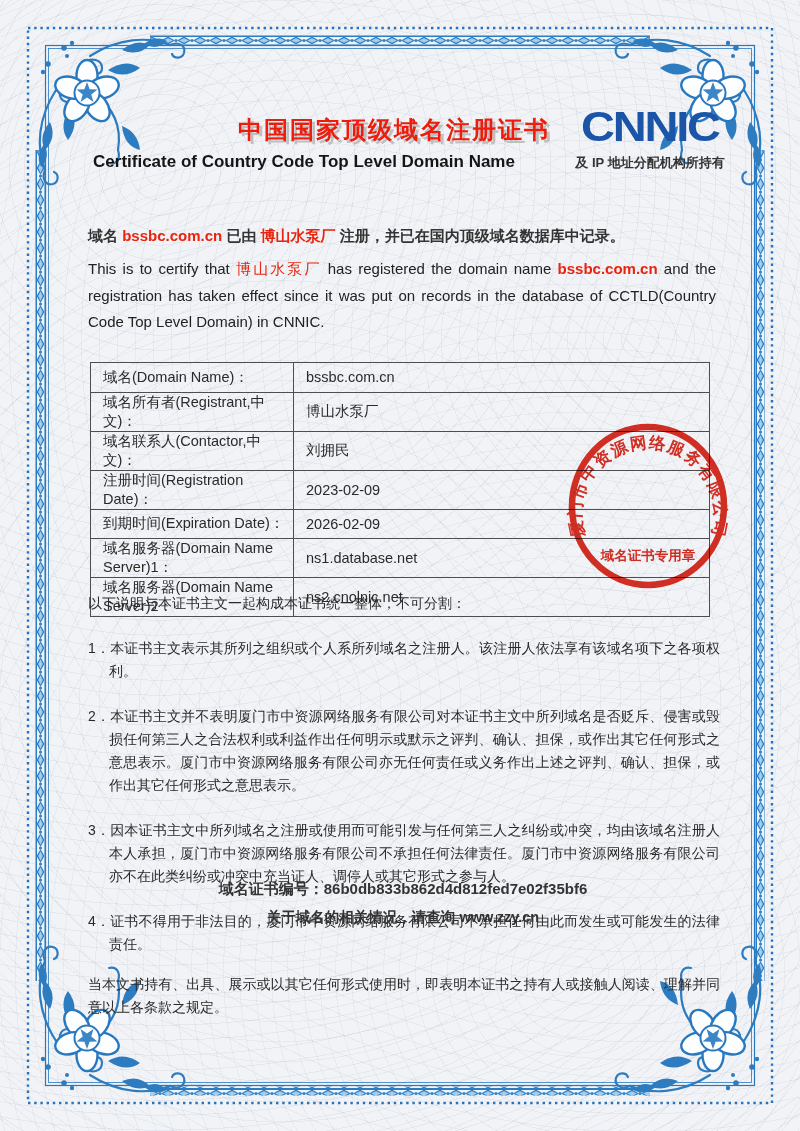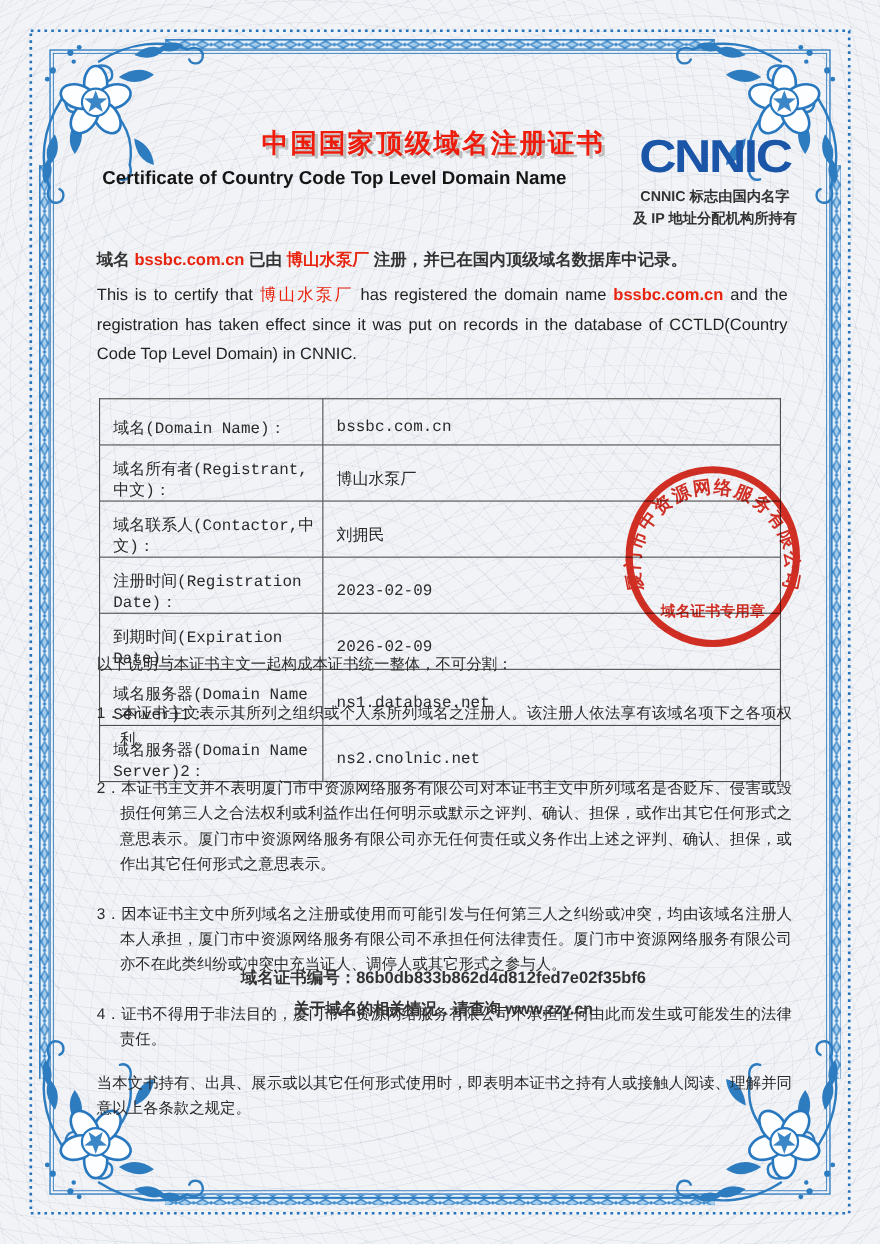--- a/index.html
+++ b/index.html
@@ -11,30 +11,30 @@
       repeating-radial-gradient(circle at 20% 15%, rgba(160,172,192,.16) 0 1px, transparent 1px 15px),
       repeating-radial-gradient(circle at 80% 30%, rgba(160,172,192,.14) 0 1px, transparent 1px 18px),
       repeating-radial-gradient(circle at 35% 62%, rgba(160,172,192,.14) 0 1px, transparent 1px 20px),
       repeating-radial-gradient(circle at 72% 86%, rgba(160,172,192,.13) 0 1px, transparent 1px 16px);
   }
   .frame{position:absolute;left:0;top:0;z-index:1;pointer-events:none;}
   .title-block{position:absolute;left:58px;top:114px;width:492px;text-align:center;z-index:2;}
   .title-cn{font-size:24px;font-weight:800;color:#ed1c0c;letter-spacing:2px;
     text-shadow:3px 3px 0 #bfbfbf;white-space:nowrap;text-align:right;}
   .title-en{font-size:17px;font-weight:bold;color:#151515;margin-top:6px;white-space:nowrap;}
-  .logo-block{position:absolute;left:538px;top:104px;width:224px;text-align:center;z-index:2;margin-top:15px;}
+  .logo-block{position:absolute;left:538px;top:104px;width:224px;text-align:center;z-index:2;}
   .logo-caption{font-size:13px;color:#333;line-height:17.5px;margin-top:2px;font-weight:bold;}
   .intro{position:absolute;left:88px;top:227px;width:628px;z-index:2;color:#222;}
   .intro-cn{font-size:15px;font-weight:bold;color:#333;}
   .intro-en{font-size:15px;line-height:26.5px;margin-top:10px;text-align:justify;color:#222;}
   .red{color:#e8240e;}
   .red-bold{color:#e8240e;font-weight:bold;}
   .cert-table{position:absolute;left:90px;top:362px;width:620px;border-collapse:collapse;z-index:2;}
   .cert-table td{border:1px solid #4e4e4e;height:28.5px;font-size:14.5px;color:#2a2a2a;
-    padding:12px 0 0 12px;vertical-align:middle;background:transparent;font-family:Liberation Mono, monospace;}
+    padding:0 0 0 12px;vertical-align:middle;background:transparent;}
   .cert-table td.lbl{width:190px;}
   .stamp{position:absolute;left:560px;top:416px;z-index:3;opacity:.93;mix-blend-mode:multiply;}
   .legal{position:absolute;left:88px;top:592px;width:632px;z-index:2;font-size:14px;
     color:#2a2a2a;line-height:23px;}
   .legal-item{padding-left:21px;text-indent:-21px;text-align:justify;margin-top:22px;}
   .legal-intro{margin-bottom:2px;}
   .legal-closing{margin-top:17px;text-align:justify;}
   .footer-no{position:absolute;left:88px;top:880px;width:630px;text-align:center;z-index:2;
     font-size:15px;font-weight:bold;color:#333;}
   .footer-query{position:absolute;left:88px;top:908px;width:630px;text-align:center;z-index:2;
@@ -120,21 +120,20 @@
 
   <div class="title-block">
     <div class="title-cn">中国国家顶级域名注册证书</div>
     <div class="title-en">Certificate of Country Code Top Level Domain Name</div>
   </div>
 
   <div class="logo-block">
     <svg width="205" height="44" viewBox="0 0 205 44">
       <text x="91" y="37" text-anchor="middle" font-size="42" font-weight="900" letter-spacing="-2" fill="#1a55a8" transform="scale(1.12,1)" font-family="Liberation Sans, DejaVu Sans, sans-serif">CNNIC</text>
     </svg>
-    <div class="logo-caption">CNNIC 标志由国内名字</div>
     <div class="logo-caption">及 IP 地址分配机构所持有</div>
   </div>
 
   <div class="intro">
     <div class="intro-cn"><span>域名 </span><span class="red-bold">bssbc.com.cn</span><span> 已由 </span><span class="red">博山水泵厂</span><span> 注册，并已在国内顶级域名数据库中记录。</span></div>
     <div class="intro-en"><span>This is to certify that </span><span class="red">博山水泵厂</span><span> has registered the domain name </span><span class="red-bold">bssbc.com.cn</span><span> and the registration has taken effect since it was put on records in the database of CCTLD(Country Code Top Level Domain) in CNNIC.</span></div>
   </div>
 
   <table class="cert-table">
     <tbody>

